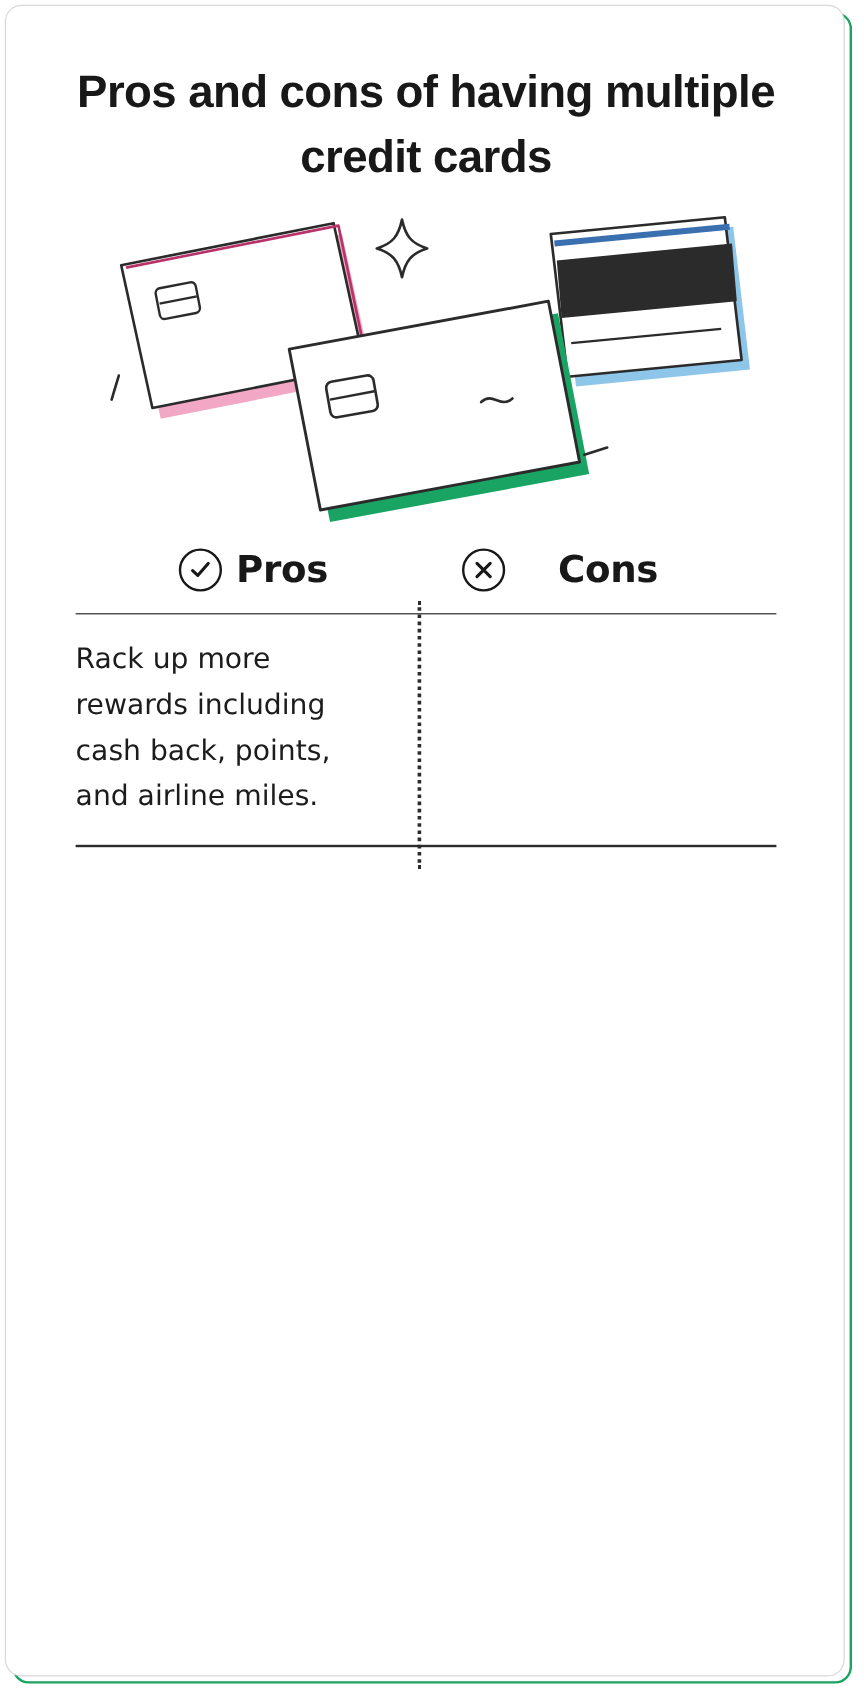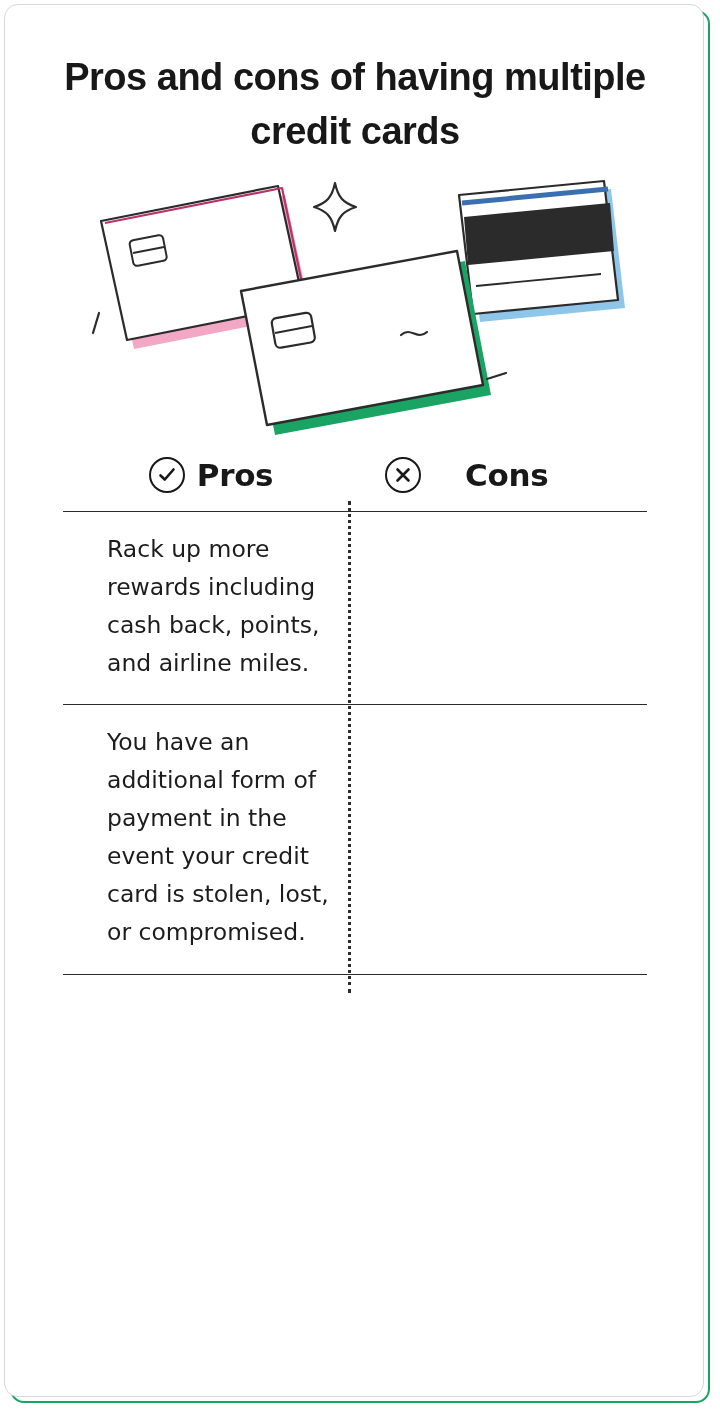--- a/index.html
+++ b/index.html
@@ -119,21 +119,21 @@
     position: relative;
   }
   .cell {
     width: 50%;
     font-size: 23.5px;
     line-height: 1.62;
     color: #1c1c1c;
     padding: 18px 0 22px 0;
     font-family: "DejaVu Sans", sans-serif;
   }
-  .cell.pros { padding-right: 42px; margin-left: 44px; }
+  .cell.pros { padding-right: 42px; }
   .cell.cons { padding-left: 34px; }
 
   
   .vsep {
     position: absolute;
     left: 50%;
     top: -10px;
     bottom: -18px;
     width: 0;
     border-left: 3px dotted #2b2b2b;
@@ -209,21 +209,20 @@
       <div class="table">
         <div class="vsep"></div>
 
         <div class="divider"></div>
         <div class="row">
           <div class="cell pros">Rack up more rewards including cash back, points, and airline miles.</div>
         </div>
 
         <div class="divider"></div>
         <div class="row">
-          <div class="cell pros">You have an additional form of payment in the event your credit card is stolen, lost, or compromised.</div>
         </div>
 
         <div class="divider"></div>
         <div class="row">
         </div>
       </div>
 
     </div>
   </div>
 </div>

